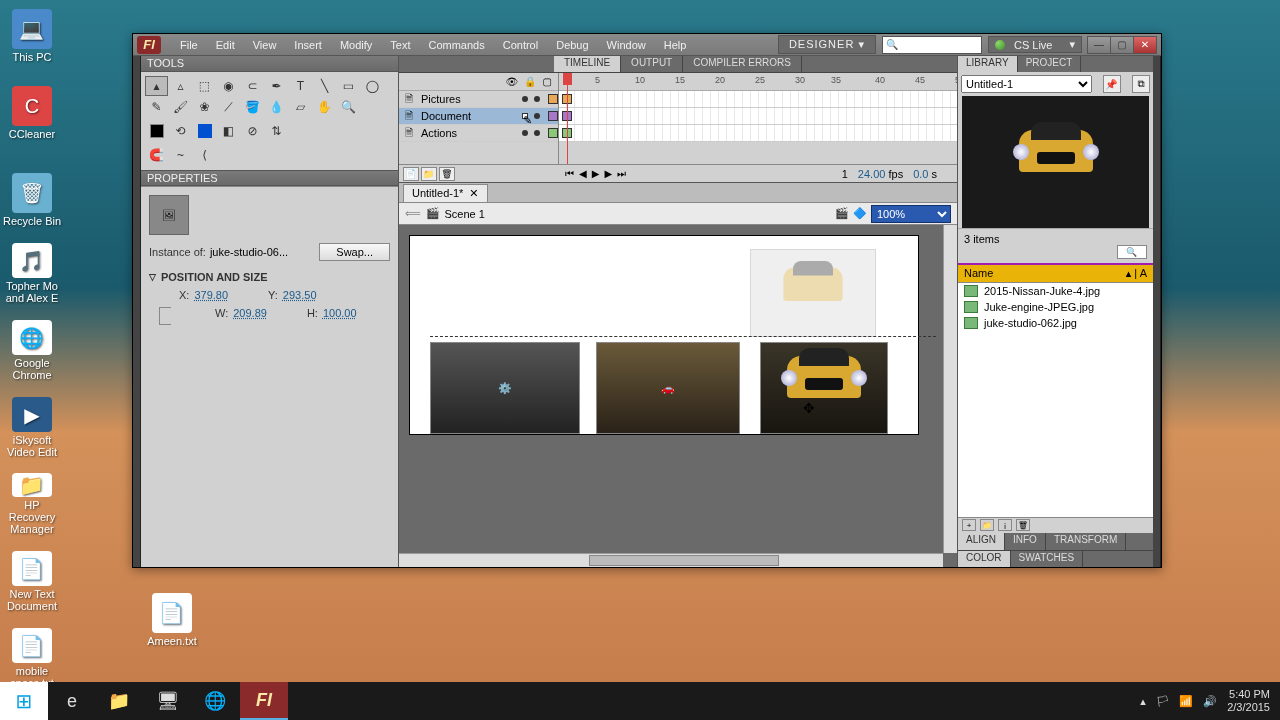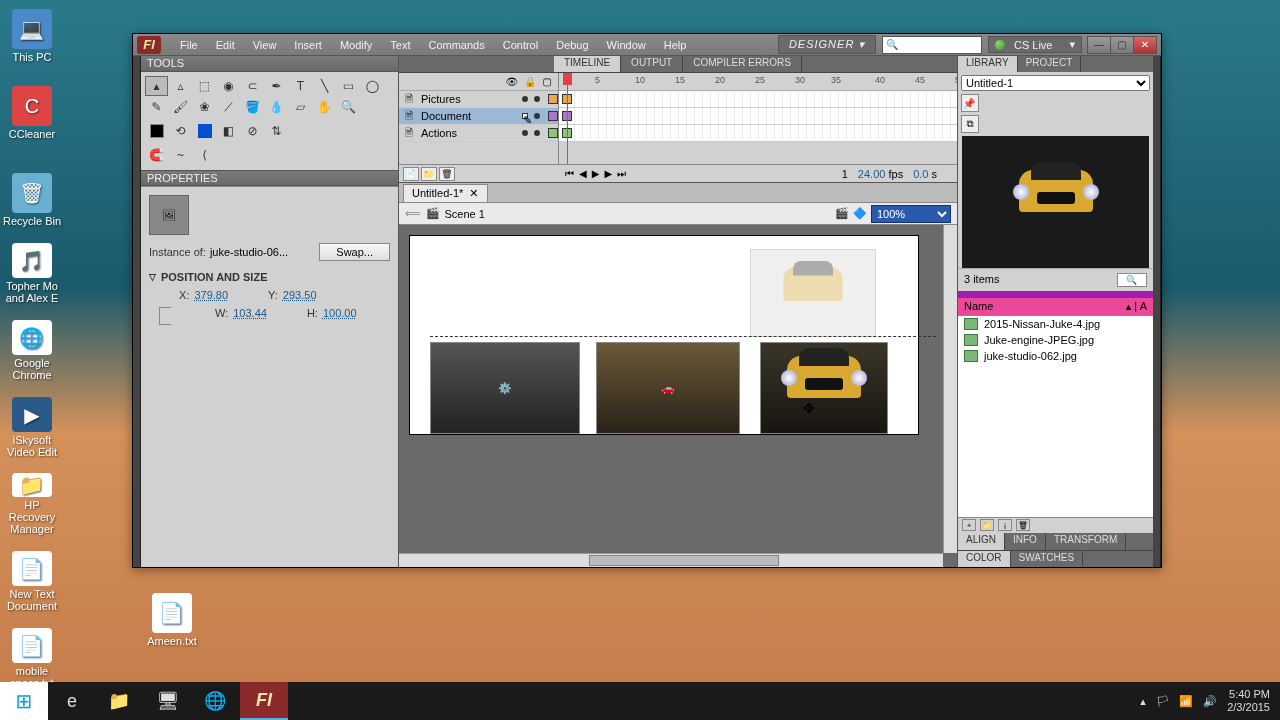--- a/index.html
+++ b/index.html
@@ -10,21 +10,21 @@
 .desktop-icon { width:64px; height:65px; text-align:center; color:white; text-shadow:1px 1px 2px rgba(0,0,0,.6); display:inline-flex; flex-direction:column; align-items:center; justify-content:flex-end; font-size:10px; padding:2px; margin:0 0 12px 0; }
 .di-img { width:40px; height:40px; background:#fff; border-radius:4px; margin-bottom:2px; display:flex; align-items:center; justify-content:center; font-size:20px; }
 
 
 .app { position:absolute; left:132px; top:33px; width:1030px; height:535px; background:#6e6e6e; border:1px solid #000; display:flex; flex-direction:column; box-shadow:0 2px 10px rgba(0,0,0,.4); }
 
 .menubar { height:22px; background:linear-gradient(#8a8a8a,#7a7a7a); display:flex; align-items:center; padding-left:4px; border-bottom:1px solid #555; }
 .app-icon { width:24px; height:18px; background:#8b2a2a; color:#fce9a8; display:flex; align-items:center; justify-content:center; font-weight:bold; border-radius:3px; margin-right:10px; font-size:13px; font-style:italic; }
 .menubar .mi { padding:3px 9px; color:#f0f0f0; cursor:pointer; }
 .menubar-right { margin-left:auto; display:flex; align-items:center; gap:6px; padding-right:4px; }
-.workspace-dd { background:#6a6a6a; color:#eee; padding:2px 10px; border:1px solid #555; font-size:11px; letter-spacing:1px;font-style:italic; }
+.workspace-dd { background:#6a6a6a; color:#eee; padding:2px 10px; border:1px solid #555; font-size:11px; letter-spacing:1px; }
 .search { width:100px; height:18px; background:#fff; border:1px solid #555; display:flex; align-items:center; padding-left:3px; }
 .search .mag { font-size:10px; color:#888; }
 .cs-live { color:#eee; display:flex; align-items:center; gap:9px; border:1px solid #555; padding:1px 6px; background:#6a6a6a; }
 .cs-live .dot { width:10px; height:10px; border-radius:50%; background:radial-gradient(circle at 30% 30%,#8fd96a,#3a8f2a); }
 .winbtns { display:flex; }
 .winbtn { width:24px; height:18px; background:linear-gradient(#9a9a9a,#7a7a7a); border:1px solid #555; color:#333; display:flex; align-items:center; justify-content:center; font-size:10px; margin-left:-1px; }
 .winbtn.close { background:linear-gradient(#d66,#a33); color:#fff; }
 
 .app-body { flex:1; display:flex; min-height:0; }
 .dock { width:8px; background:#444; border-right:1px solid #222; }
@@ -101,33 +101,33 @@
 .cursor-move { position:absolute; left:393px; top:164px; font-size:14px; color:#000; pointer-events:none; }
 .sb-h { position:absolute; bottom:0; left:0; right:14px; height:14px; background:#ddd; border-top:1px solid #999; }
 .sb-h .th { position:absolute; left:190px; width:190px; top:1px; bottom:1px; background:#bbb; border:1px solid #888; }
 .sb-v { position:absolute; top:0; right:0; bottom:14px; width:14px; background:#ddd; border-left:1px solid #999; }
 
 
 .right-col { width:196px; background:#d1d1d1; display:flex; flex-direction:column; border-left:1px solid #555; }
 .rtabs { height:16px; background:#6a6a6a; display:flex; }
 .rtab { padding:1px 8px; font-size:10px; color:#ddd; border-right:1px solid #444; }
 .rtab.active { background:#d1d1d1; color:#333; }
-.lib-doc { padding:3px; display:flex; gap:3px;flex-direction:column; }
+.lib-doc { padding:3px; display:flex; gap:11px; }
 .lib-doc select { flex:1; font-size:11px; }
 .lib-doc .b { width:18px; height:18px; border:1px solid #888; background:#eee; font-size:10px; display:flex; align-items:center; justify-content:center; }
 .lib-preview { height:132px; background:#1a1a1a; margin:0 4px; display:flex; align-items:center; justify-content:center; position:relative; }
 .car-front { width:110px; height:80px; position:relative; }
 .car-body { position:absolute; left:18px; top:8px; width:74px; height:42px; background:#d8a830; border-radius:14px 14px 4px 4px; }
 .car-roof { position:absolute; left:30px; top:0; width:50px; height:18px; background:#222; border-radius:10px 10px 0 0; }
 .car-grill { position:absolute; left:36px; top:30px; width:38px; height:12px; background:#111; border-radius:3px; }
 .car-light { position:absolute; top:22px; width:16px; height:16px; border-radius:50%; background:radial-gradient(#fff,#99c); }
 .cl-l{left:12px;} .cl-r{right:12px;}
-.lib-count { padding:4px 6px; font-size:10px; border-top:1px solid #aaa; border-bottom:7px solid #a21caf; display:flex; }
+.lib-count { padding:4px 6px; font-size:10px; border-top:1px solid #aaa; border-bottom:2px solid #a21caf; display:flex;flex-direction:column; }
 .lib-count .srch { margin-left:auto; width:30px; height:14px; border:1px solid #888; background:#fff; display:flex; align-items:center; justify-content:center; font-size:9px; }
-.lib-head { background:#ec4899; padding:2px 6px; font-size:10px; border-bottom:1px solid #888; display:flex; }
+.lib-head { background:#eab308; padding:2px 6px; font-size:10px; border-bottom:1px solid #888; display:flex; }
 .lib-head .arr { margin-left:auto; }
 .lib-list { flex:1; background:#fff; overflow:auto; font-size:11px; }
 .lib-item { padding:2px 6px; display:flex; gap:6px; align-items:center; }
 .lib-item .ic { width:14px; height:12px; background:#7ab87a; border:1px solid #3a7a3a; }
 .lib-bottom { height:16px; background:#d1d1d1; border-top:1px solid #888; display:flex; gap:4px; padding:1px 4px; }
 .lib-bottom span { width:14px; height:12px; border:1px solid #888; font-size:8px; display:flex; align-items:center; justify-content:center; }
 .panel-tabs-sm { height:17px; background:#6a6a6a; display:flex; }
 .panel-tabs-sm .t { padding:1px 8px; font-size:10px; color:#ddd; border-right:1px solid #444; }
 .panel-tabs-sm .t.active { background:#d1d1d1; color:#333; }
 
@@ -290,21 +290,21 @@
           <div class="section-hdr">
               <span class="arr">▽</span>
               <span>POSITION AND SIZE</span>
             </div>
           <div class="possize">
             <div class="pair"><span class="k">X:</span><span class="v">379.80</span></div>
             <div class="pair"><span class="k">Y:</span><span class="v">293.50</span></div>
           </div>
           <div class="possize" style="margin-left:10px">
             <span class="linkwh"></span>
-            <div class="pair"><span class="k">W:</span><span class="v">103.44</span></div>
+            <div class="pair"><span class="k">W:</span><span class="v">209.89</span></div>
             <div class="pair"><span class="k">H:</span><span class="v">100.00</span></div>
           </div>
         </div>
       </div>
     </div>
 
     <div class="center-col">
       <div class="timeline-tabs">
         <div class="tl-tab active">TIMELINE</div>
         <div class="tl-tab">OUTPUT</div>

